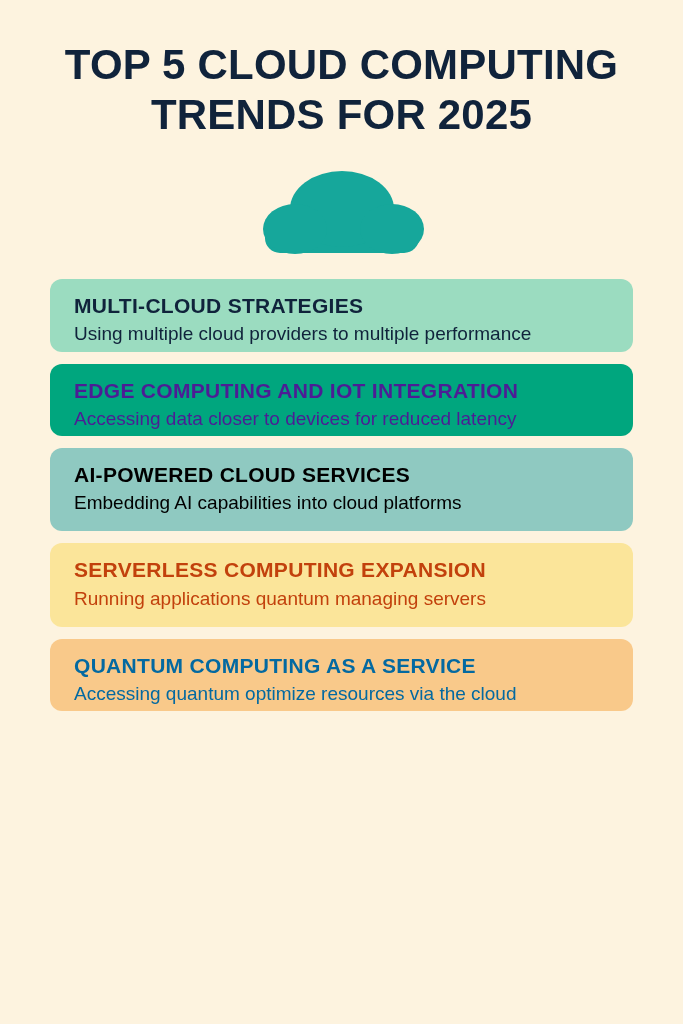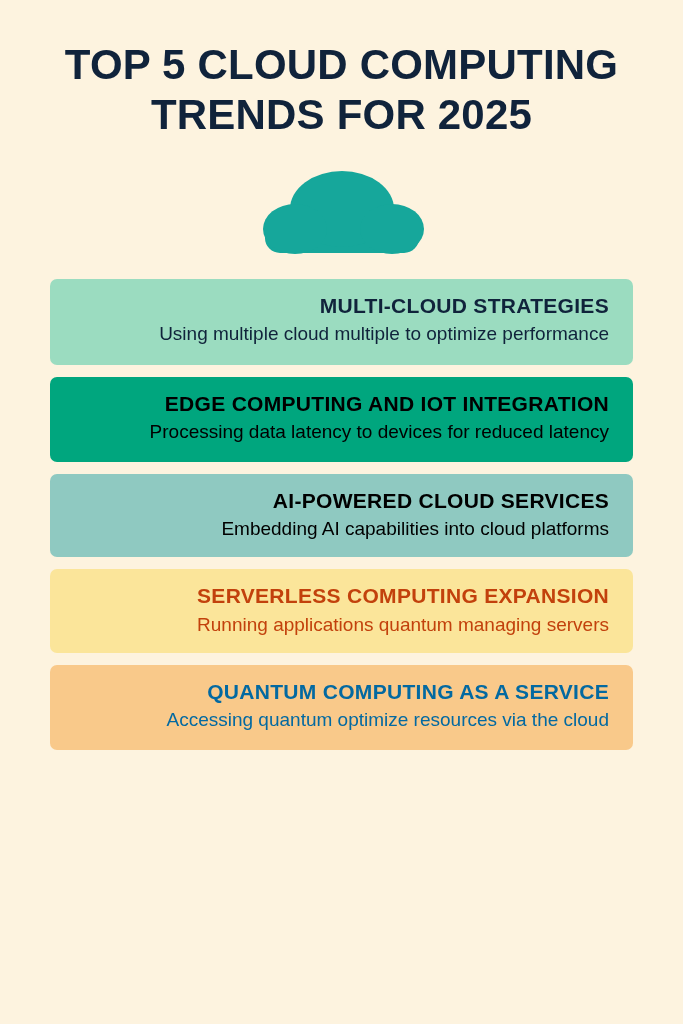--- a/index.html
+++ b/index.html
@@ -42,40 +42,40 @@
     justify-content: center;
   }
   .cards {
     margin-top: 8px;
     width: 583px;
     display: flex;
     flex-direction: column;
     gap: 12px;
   }
   .card {
-    border-radius: 7px;
-    padding: 14px 24px 18px 24px;
+    border-radius: 12px;
+    padding: 14px 24px 5px 24px;
     box-sizing: border-box;
-    text-align: right;
+    text-align: left;
   }
   .card-title {
     font-size: 21px;
     font-weight: bold;
     letter-spacing: 0.3px;
     text-transform: uppercase;
     margin-bottom: 3px;
     line-height: 1.2;
   }
   .card-desc {
     font-size: 19px;
     line-height: 1.33;
     font-weight: normal;
   }
   .c1 { background: #9BDCC0; color: #10233B; }
-  .c2 { background: #00A67E; color: #000000; }
+  .c2 { background: #00A67E; color: #4c1d95; }
   .c3 { background: #8FC9C1; color: #000000; }
   .c4 { background: #FBE59A; color: #c2410c; }
   .c5 { background: #F9C98A; color: #0369a1; }
   .c2 .card-title { font-size: 21px; }
   .c3 { padding-bottom: 16px; }
   .c4 { padding-bottom: 16px; }
 </style>
 </head>
 <body>
 
@@ -91,26 +91,26 @@
         <ellipse cx="48" cy="68" rx="32" ry="25"></ellipse>
         <ellipse cx="145" cy="68" rx="32" ry="25"></ellipse>
       </g>
     </svg>
   </div>
 
   <div class="cards">
 
     <div class="card c1">
       <div class="card-title">MULTI-CLOUD STRATEGIES</div>
-      <div class="card-desc">Using multiple cloud multiple to optimize performance</div>
+      <div class="card-desc">Using multiple cloud providers to multiple performance</div>
     </div>
 
     <div class="card c2">
       <div class="card-title">EDGE COMPUTING AND IOT INTEGRATION</div>
-      <div class="card-desc">Processing data latency to devices for reduced latency</div>
+      <div class="card-desc">Accessing data closer to devices for reduced latency</div>
     </div>
 
     <div class="card c3">
       <div class="card-title">AI-POWERED CLOUD SERVICES</div>
       <div class="card-desc">Embedding AI capabilities into cloud platforms</div>
     </div>
 
     <div class="card c4">
       <div class="card-title">SERVERLESS COMPUTING EXPANSION</div>
       <div class="card-desc">Running applications quantum managing servers</div>

